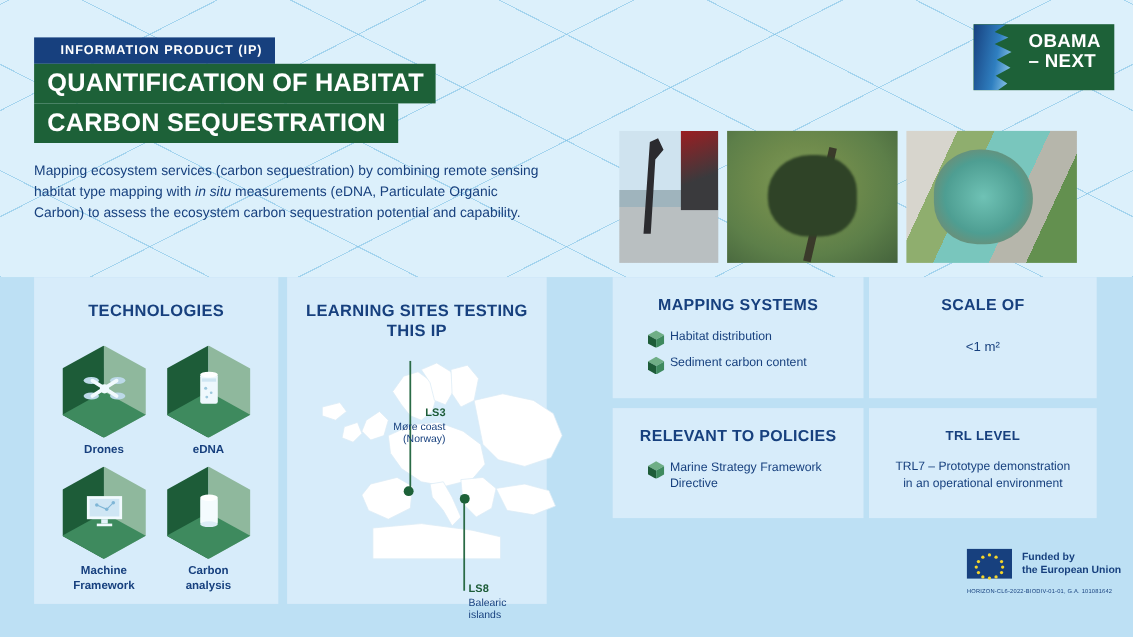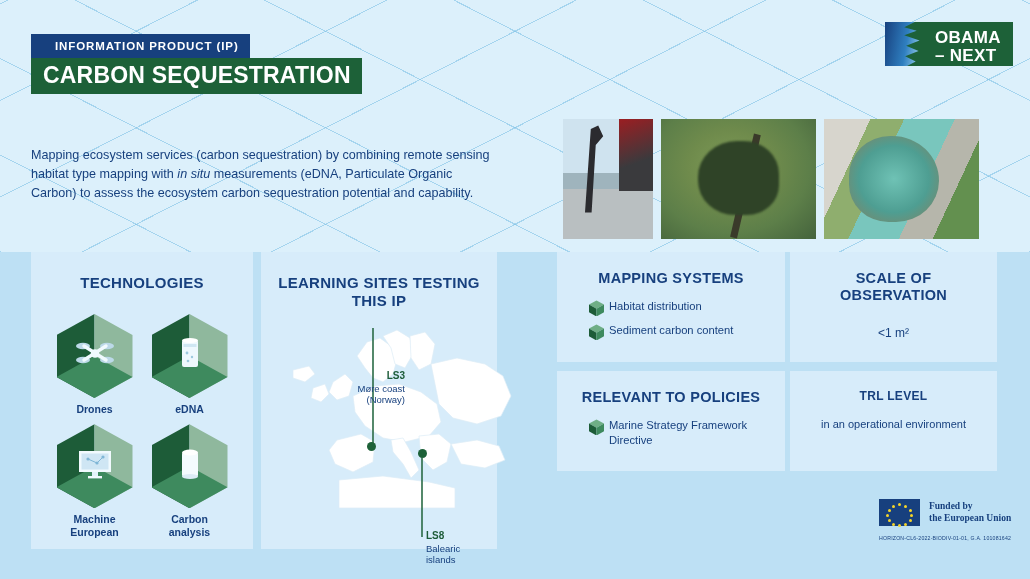--- a/index.html
+++ b/index.html
@@ -40,21 +40,21 @@
   .title-line + .title-line{ margin-top:0; }
   .lede{
     position:absolute; left:31px; top:146px; width:470px;
     color:#17407e; font-size:12.6px; line-height:1.52;
   }
   .lede em{ font-style:italic; }
 
   
   .logo{
     position:absolute; right:17px; top:22px;
-    width:128px; height:44px; display:flex;
+    width:128px; height:60px; display:flex;
     background:#1d6138; overflow:hidden;
   }
   .logo-grad{
     width:48px; height:100%;
     background:linear-gradient(100deg,#17407e 0%,#2f7fc0 45%,#a9dcf4 80%,#e6f5fd 100%);
     clip-path:polygon(0 0, 62% 0, 40% 12%, 66% 20%, 40% 30%, 72% 42%,
                       44% 54%, 70% 66%, 42% 78%, 64% 90%, 46% 100%, 0 100%);
   }
   .logo-txt{
     flex:1; color:#fff; font-weight:bold; font-size:17px;
@@ -162,21 +162,21 @@
     clip-path:polygon(50% 52%, 100% 26%, 100% 74%, 50% 100%); }
   .bullet-text{ color:#17407e; font-size:11.2px; line-height:1.32; }
 
   .panel-body{
     color:#17407e; font-size:11px; text-align:center;
     line-height:1.38; padding:14px 16px 0 16px;
   }
   #panel-scale .panel-body{ padding-top:20px; font-size:12px; }
 
   
-  .eu{ position:absolute; left:879px; top:499px; display:flex; align-items:center; gap:9px;font-family:Liberation Serif, serif; }
+  .eu{ position:absolute; left:879px; top:499px; display:flex; align-items:center; gap:9px; }
   .eu-flag{
     width:41px; height:27px; background:#17407e; position:relative;
   }
   .eu-star{
     position:absolute; width:3px; height:3px; background:#f5d52a;
     border-radius:50%;
   }
   .eu-text{ color:#17407e; font-size:9.5px; font-weight:bold; line-height:1.25; }
   .eu-grant{
     position:absolute; left:879px; top:535px;
@@ -187,20 +187,21 @@
 <body>
 
 <div id="bg-grid"></div>
 <div id="bg-lower"></div>
 
 <div class="stage">
 
   <div class="ip-badge">INFORMATION PRODUCT (IP)</div>
 
   <div class="title-block">
+    <div class="title-line">QUANTIFICATION OF HABITAT</div>
     <div class="title-line">CARBON SEQUESTRATION</div>
   </div>
 
   <div class="lede">
     <span>Mapping ecosystem services (carbon sequestration) by combining remote sensing habitat type mapping with </span><em>in situ</em><span> measurements (eDNA, Particulate Organic Carbon) to assess the ecosystem carbon sequestration potential and capability.</span>
   </div>
 
   <div class="logo">
     <div class="logo-grad"></div>
     <div class="logo-txt">
@@ -270,21 +271,21 @@
               <circle cx="20" cy="14" r="1.6" fill="#7fb6d6"></circle>
               <circle cx="26" cy="8" r="1.6" fill="#7fb6d6"></circle>
               <path d="M11 10 L20 14 L26 8" stroke="#7fb6d6" stroke-width="1" fill="none"></path>
               <rect x="15" y="23" width="6" height="4" fill="#e3f2fa"></rect>
               <rect x="11" y="27" width="14" height="2.4" fill="#f1fafe"></rect>
             </svg>
           </div>
         </div>
         <div class="tech-label">
           <div>Machine</div>
-          <div>European</div>
+          <div>Framework</div>
         </div>
       </div>
 
       <div class="tech-item">
         <div class="hex">
           <div class="hex-face hex-left"></div>
           <div class="hex-face hex-right"></div>
           <div class="hex-face hex-bottom"></div>
           <div class="hex-glyph">
             <svg width="26" height="34" viewBox="0 0 26 34" aria-hidden="true">
@@ -380,21 +381,20 @@
             <span class="cube-right"></span>
         </span>
         <span class="bullet-text">Sediment carbon content</span>
       </div>
     </div>
   </div>
 
   <div class="panel" id="panel-scale">
     <div class="panel-title">
       <div>SCALE OF</div>
-      <div>OBSERVATION</div>
     </div>
     <div class="panel-body">&lt;1 m²</div>
   </div>
 
   <div class="panel" id="panel-policies">
     <div class="panel-title">RELEVANT TO POLICIES</div>
     <div class="bullets">
       <div class="bullet-row">
         <span class="cube">
           <span class="cube-top"></span>
@@ -405,20 +405,21 @@
           <span>Marine Strategy Framework</span><br>
           <span>Directive</span>
         </span>
       </div>
     </div>
   </div>
 
   <div class="panel" id="panel-trl">
     <div class="panel-title">TRL LEVEL</div>
     <div class="panel-body">
+      <div>TRL7 – Prototype demonstration</div>
       <div>in an operational environment</div>
     </div>
   </div>
 
   <div class="eu">
     <div class="eu-flag">
       <span class="eu-star" style="left:19px;top:4px;"></span>
       <span class="eu-star" style="left:25px;top:5.5px;"></span>
       <span class="eu-star" style="left:29.5px;top:9.5px;"></span>
       <span class="eu-star" style="left:31px;top:15px;"></span>

